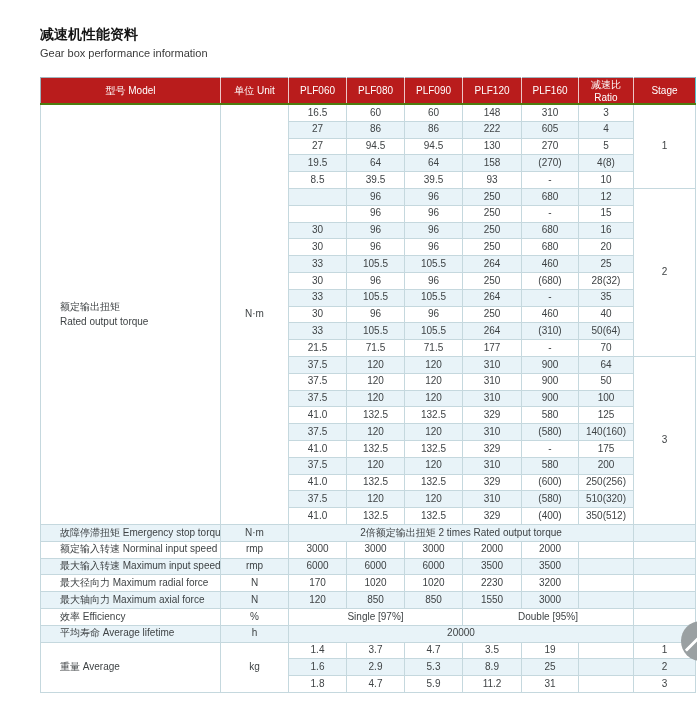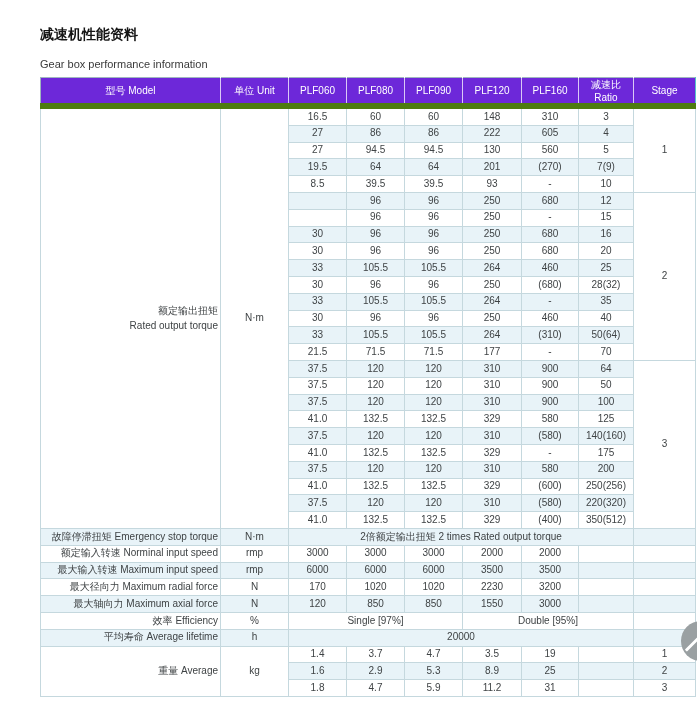--- a/index.html
+++ b/index.html
@@ -3,40 +3,40 @@
 <meta charset="utf-8">
 <style>
   html,body{margin:0;padding:0;background:#fff;}
   .page{
     position:relative;width:697px;height:702px;background:#ffffff;
     font-family:Liberation Sans, sans-serif;
     overflow:hidden;color:#3f4345;
   }
   .titles{position:absolute;left:40px;top:26px;}
   .title-cn{font-size:14px;font-weight:bold;color:#141414;line-height:1.15;}
-  .title-en{font-size:11px;color:#3a3a3a;margin-top:16px;}
+  .title-en{font-size:11px;color:#3a3a3a;margin-top:5px;}
   table.perf{
     position:absolute;left:40px;top:77px;width:655px;
     border-collapse:collapse;table-layout:fixed;
     border:1px solid #9fb6bf;
   }
   thead th{
-    background:#6d28d9;color:#ffffff;font-weight:normal;font-size:10px;
+    background:#b91c1c;color:#ffffff;font-weight:normal;font-size:10px;
     height:22px;padding:0;border-right:1px solid rgba(255,255,255,0.75);
-    border-bottom:6px solid #4d7c0f;
+    border-bottom:2px solid #4d7c0f;
   }
   thead th:last-child{border-right:1px solid #57c2ca;}
   td{
     border:1px solid #c5d8de;height:15.8px;padding:0 2px;
     font-size:10px;text-align:center;background:#ffffff;
     line-height:1.05;white-space:nowrap;overflow:hidden;
   }
   td.alt{background:#e8f3f8;}
   td.merge{background:#ffffff;}
-  td.label-cell{text-align:right;padding-left:8px;margin-left:33px;}
+  td.label-cell{text-align:left;padding-left:19px;margin-left:33px;}
   td.model-cell{font-size:10px;line-height:1.5;}
   .fab{
     position:absolute;left:681px;top:621px;width:40px;height:40px;
     border-radius:50%;background:#9aa0a2;
   }
   .fab-line{
     position:absolute;left:1px;top:19px;width:26px;height:3px;
     background:#ffffff;transform:rotate(-45deg);border-radius:1px;
   }
 </style>
@@ -92,30 +92,30 @@
           <td class="alt">86</td>
           <td class="alt">222</td>
           <td class="alt">605</td>
           <td class="alt">4</td>
         </tr>
         <tr>
           <td>27</td>
           <td>94.5</td>
           <td>94.5</td>
           <td>130</td>
-          <td>560</td>
+          <td>270</td>
           <td>5</td>
         </tr>
         <tr>
           <td class="alt">19.5</td>
           <td class="alt">64</td>
           <td class="alt">64</td>
-          <td class="alt">201</td>
+          <td class="alt">158</td>
           <td class="alt">(270)</td>
-          <td class="alt">7(9)</td>
+          <td class="alt">4(8)</td>
         </tr>
         <tr>
           <td>8.5</td>
           <td>39.5</td>
           <td>39.5</td>
           <td>93</td>
           <td>-</td>
           <td>10</td>
         </tr>
         <tr>
@@ -263,21 +263,21 @@
           <td>329</td>
           <td>(600)</td>
           <td>250(256)</td>
         </tr>
         <tr>
           <td class="alt">37.5</td>
           <td class="alt">120</td>
           <td class="alt">120</td>
           <td class="alt">310</td>
           <td class="alt">(580)</td>
-          <td class="alt">220(320)</td>
+          <td class="alt">510(320)</td>
         </tr>
         <tr>
           <td>41.0</td>
           <td>132.5</td>
           <td>132.5</td>
           <td>329</td>
           <td>(400)</td>
           <td>350(512)</td>
         </tr>
         <tr>

